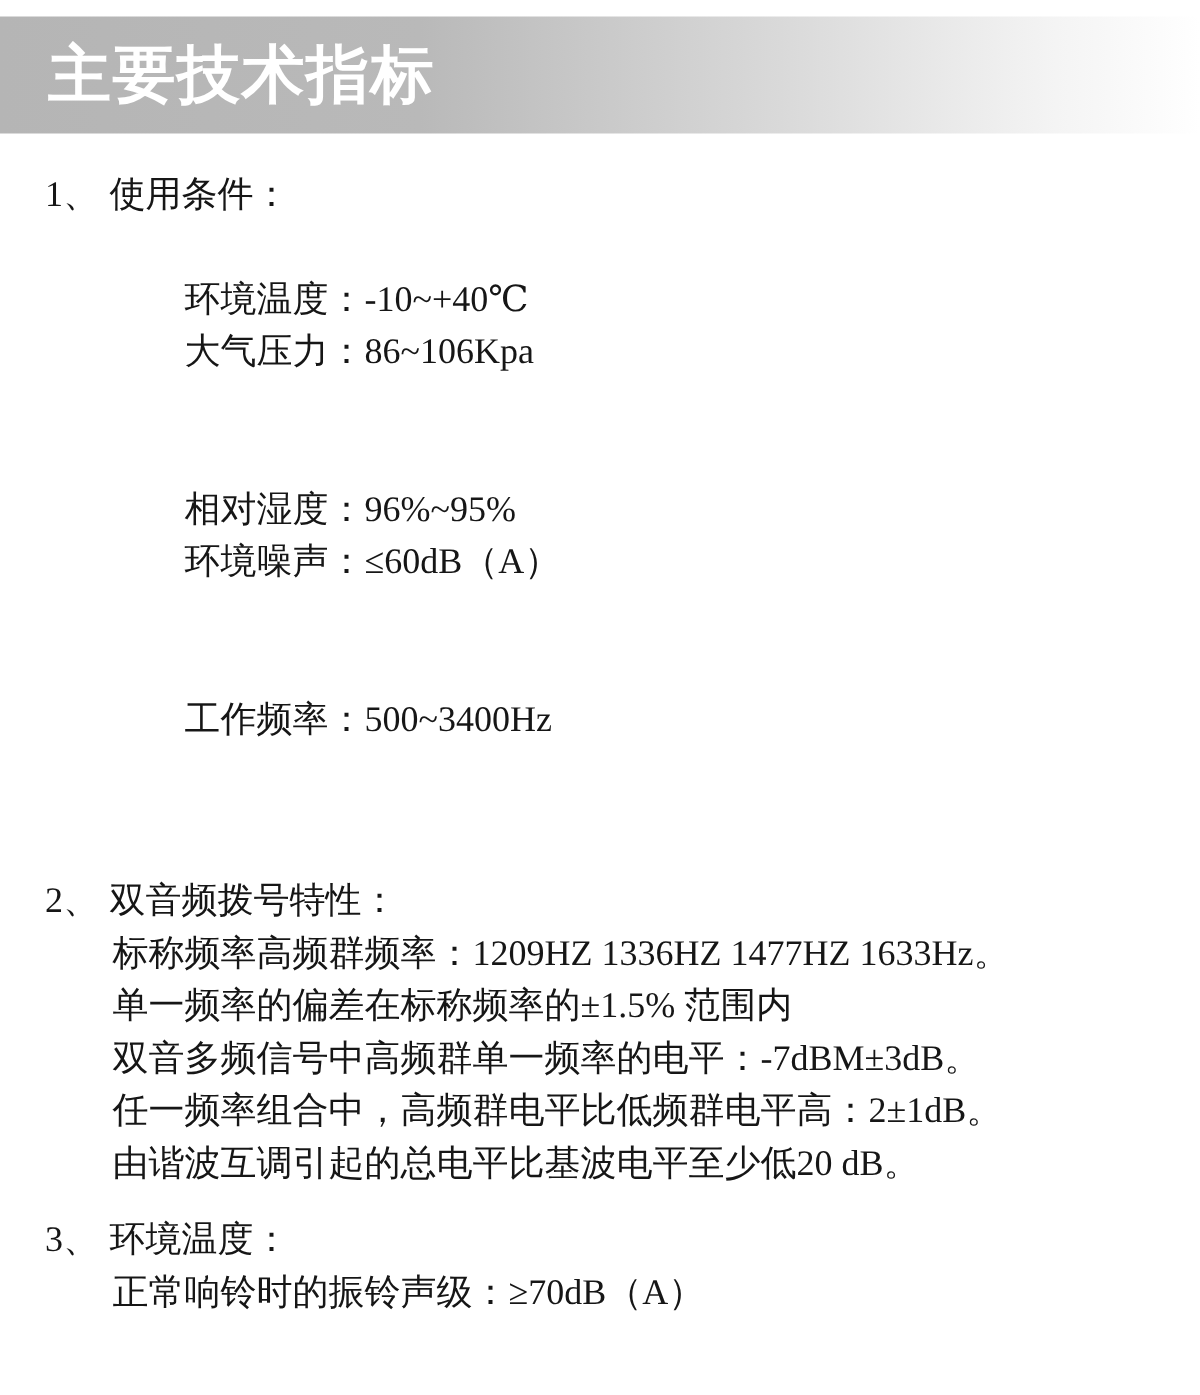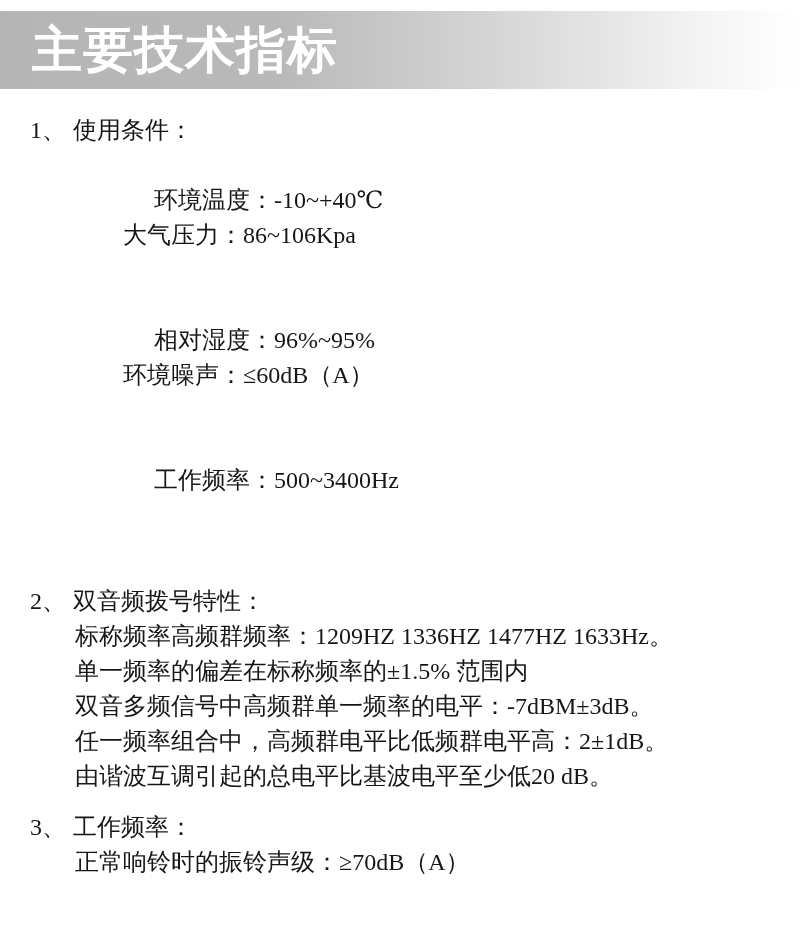--- a/index.html
+++ b/index.html
@@ -8,30 +8,30 @@
     font-family: "Liberation Serif", "DejaVu Serif", serif;
     color: #161616;
   }
   .banner {
     margin-top: 11px; height: 78px;
     background: linear-gradient(90deg, #b5b5b5 0%, #b9b9b9 35%, #d9d9d9 65%, #f4f4f4 88%, #ffffff 100%);
     display: flex; align-items: center;
   }
   .banner-title {
     font-family: "Liberation Sans", "DejaVu Sans", sans-serif;
-    font-weight: bold; font-size: 50px; color: #ffffff;
+    font-weight: bold; font-size: 42px; color: #ffffff;
     padding-left: 32px; letter-spacing: 1px; line-height: 1;
   }
   .content { padding-left: 30px; padding-right: 18px; font-size: 24px; line-height: 35px; }
   .sec { margin-top: 16px; }
   .sec-first { margin-top: 24px; }
   .sec-head { display: flex; }
   .num { width: 43px; flex: 0 0 43px; }
   .sub { padding-left: 45px; white-space: pre-wrap; }
-  .two-col .left { display: inline-block; width: 308px; margin-left: 31px; }
+  .two-col .left { display: inline-block; width: 308px; }
 </style>
 </head>
 <body>
 
 <div>
 
   <div class="banner">
     <span class="banner-title">主要技术指标</span>
   </div>
 
@@ -64,19 +64,19 @@
       <div class="sub">标称频率高频群频率：1209HZ 1336HZ 1477HZ 1633Hz。</div>
       <div class="sub">单一频率的偏差在标称频率的±1.5% 范围内</div>
       <div class="sub">双音多频信号中高频群单一频率的电平：-7dBM±3dB。</div>
       <div class="sub">任一频率组合中，高频群电平比低频群电平高：2±1dB。</div>
       <div class="sub">由谐波互调引起的总电平比基波电平至少低20 dB。</div>
     </section>
 
     <section class="sec">
       <div class="sec-head">
         <span class="num">3、</span>
-        <span>工作频率：</span>
+        <span>环境温度：</span>
       </div>
       <div class="sub">正常响铃时的振铃声级：≥70dB（A）</div>
     </section>
 
   </div>
 </div>
 
 </body></html>

